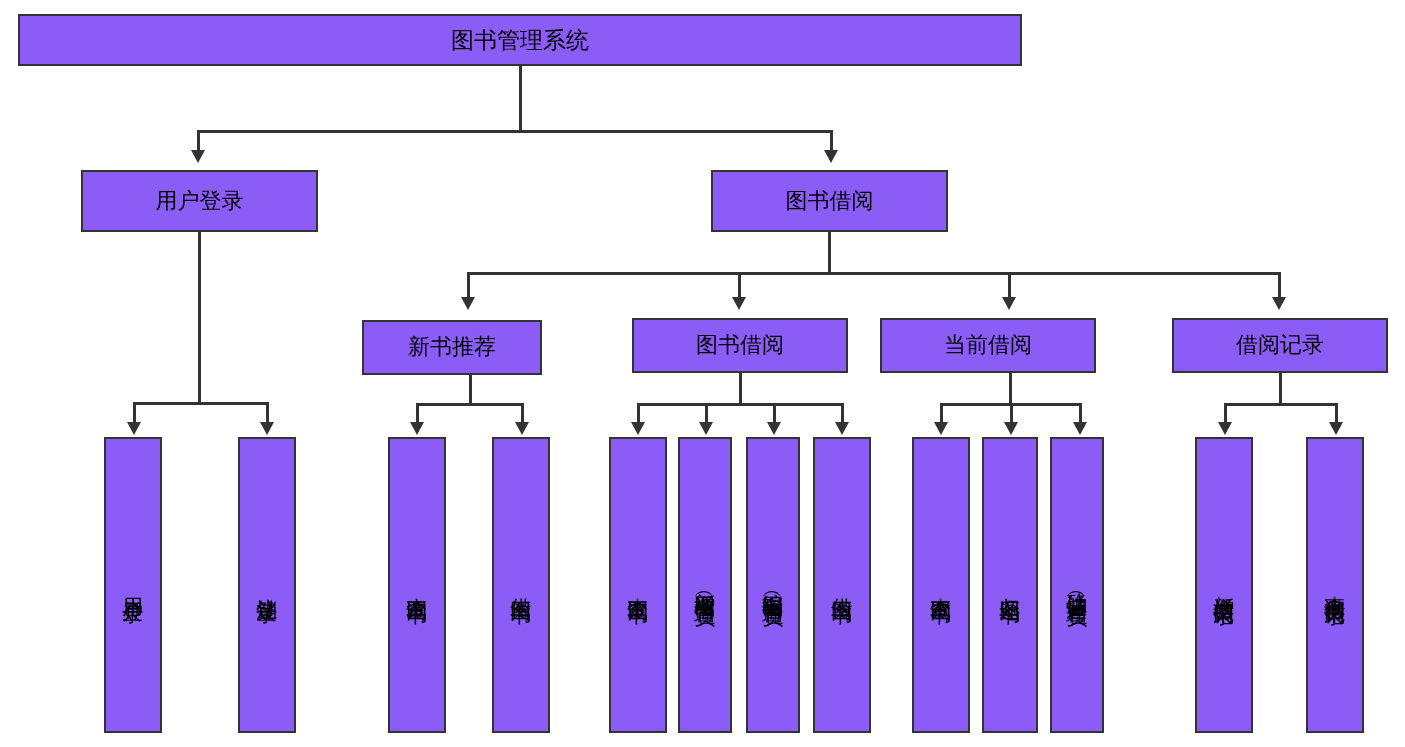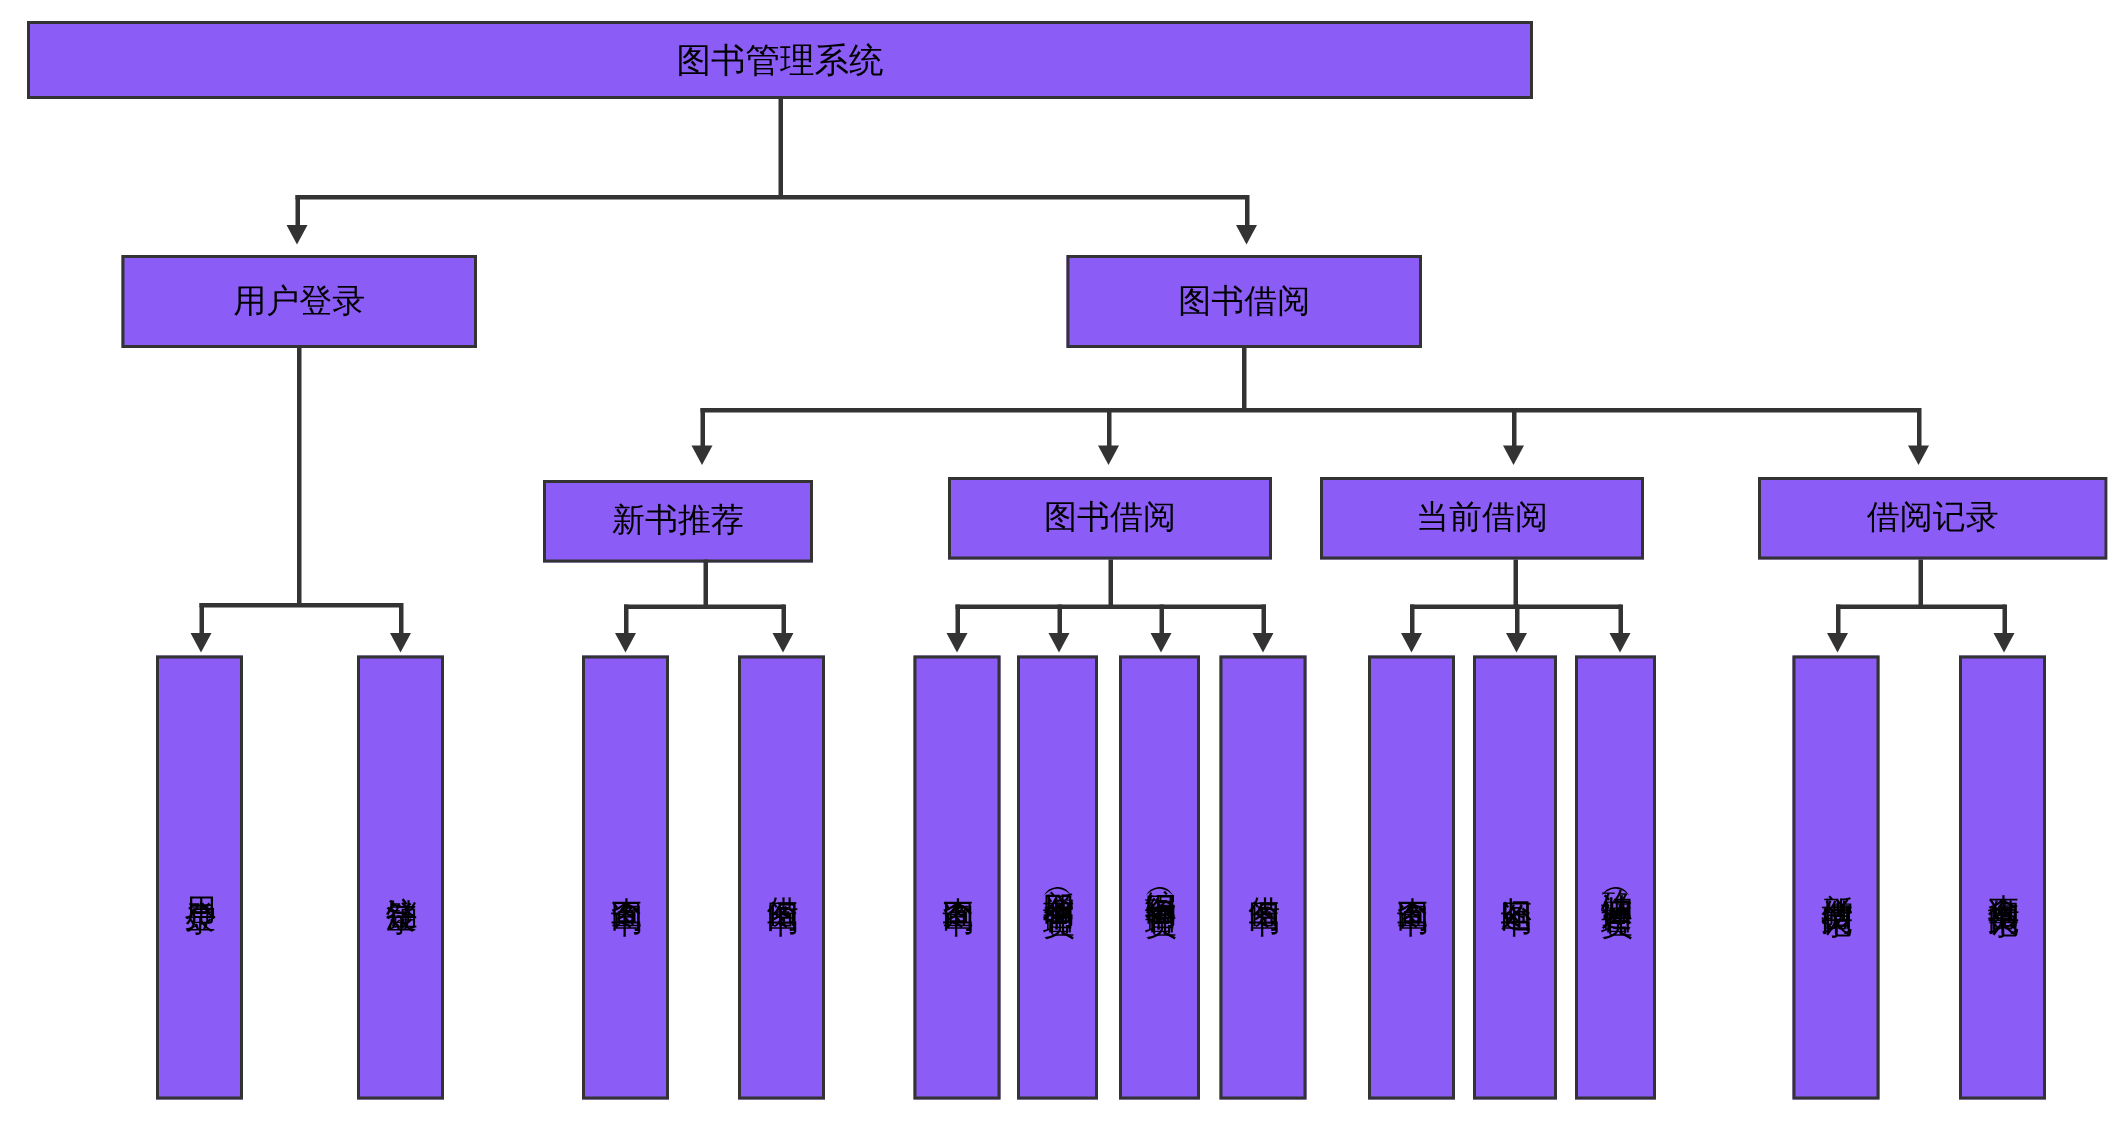--- a/index.html
+++ b/index.html
@@ -99,21 +99,21 @@
 
   <div class="node horiz" style="left:362px; top:320px; width:180px; height:55px;">
     <span>新书推荐</span>
   </div>
   <div class="node horiz" style="left:632px; top:318px; width:216px; height:55px;text-align:center;">
     <span>图书借阅</span>
   </div>
   <div class="node horiz" style="left:880px; top:318px; width:216px; height:55px;">
     <span>当前借阅</span>
   </div>
-  <div class="node horiz" style="left:1172px; top:318px; width:233px; height:55px;">
+  <div class="node horiz" style="left:1172px; top:318px; width:216px; height:55px;">
     <span>借阅记录</span>
   </div>
 
   <div class="ln v" style="left:469px; top:373px; height:32px;"></div>
   <div class="ln h" style="left:416px; top:403px; width:107px;"></div>
   <div class="ln v" style="left:416px; top:403px; height:21px;"></div>
   <div class="arrow" style="left:410px; top:422px;"></div>
   <div class="ln v" style="left:521px; top:403px; height:21px;"></div>
   <div class="arrow" style="left:515px; top:422px;"></div>
 

